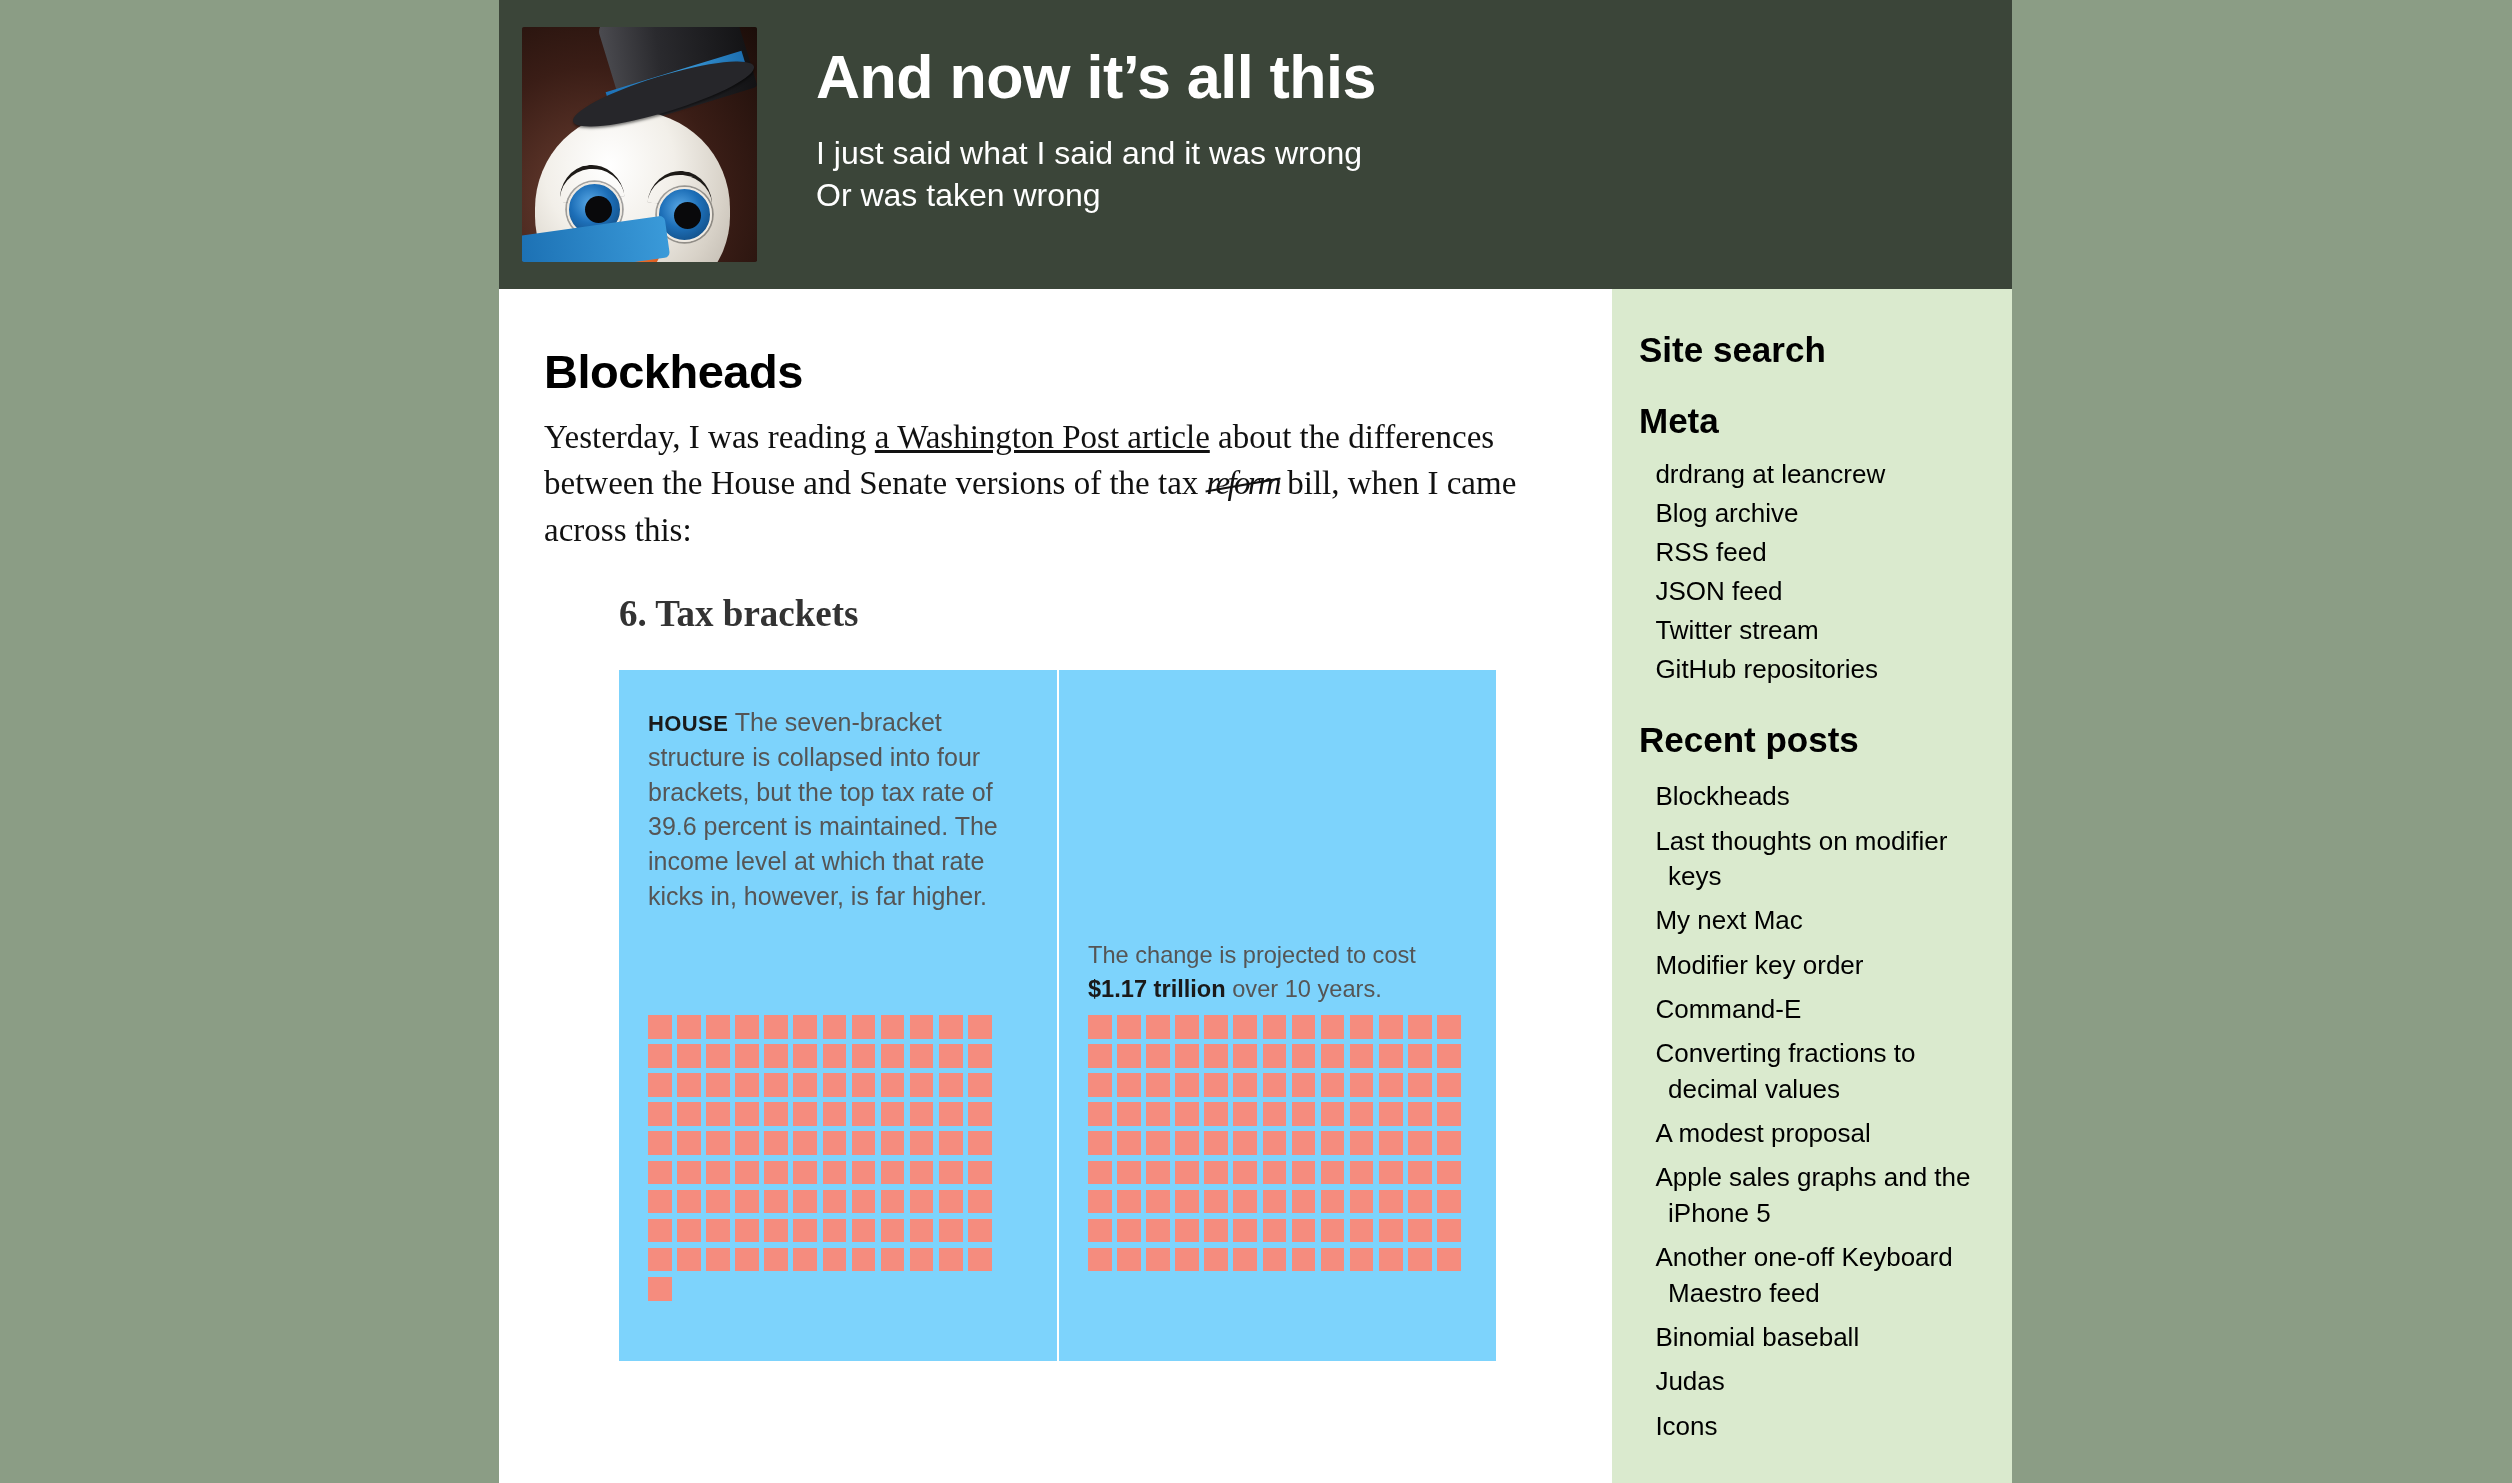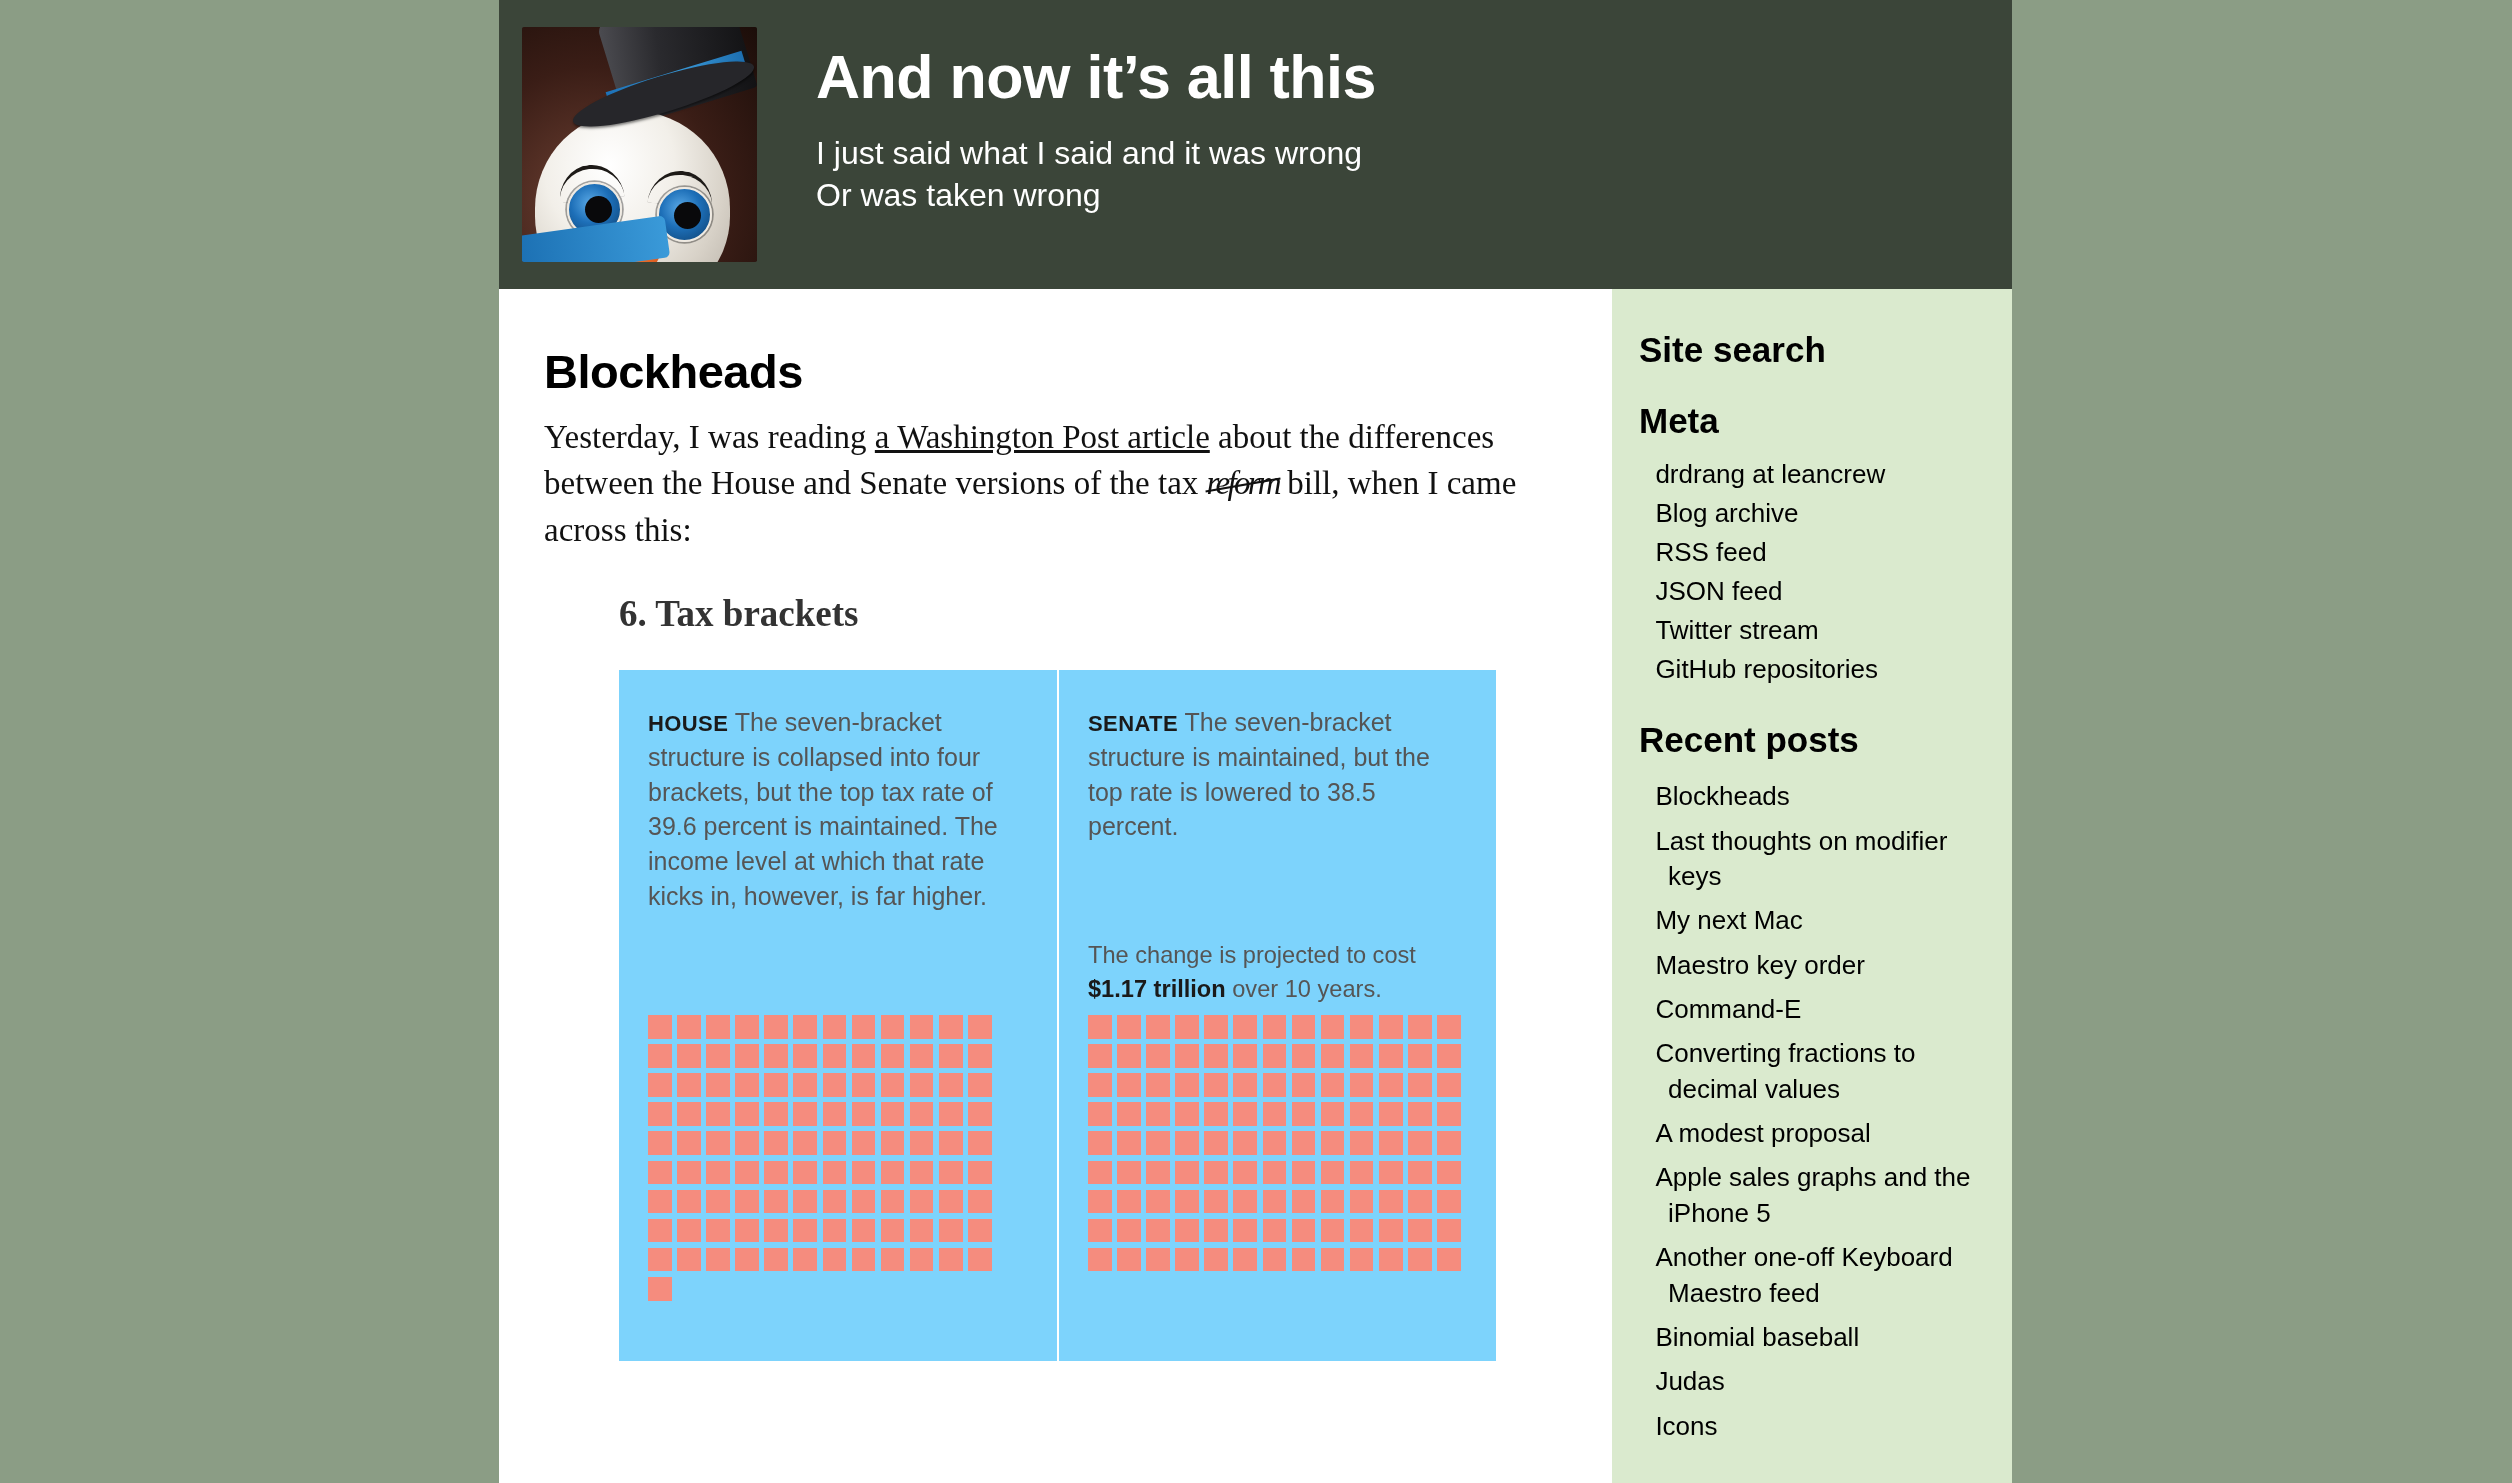--- a/index.html
+++ b/index.html
@@ -481,22 +481,20 @@
                 <div class="blk" style="background: rgb(245, 140, 126);"></div>
                 <div class="blk" style="background: rgb(245, 140, 126);"></div>
                 <div class="blk" style="background: rgb(245, 140, 126);"></div>
                 <div class="blk" style="background: rgb(245, 140, 126);"></div>
                 <div class="blk" style="background: rgb(245, 140, 126);"></div>
                 <div class="blk" style="background: rgb(245, 140, 126);"></div>
               </div>
           </div>
 
           <div class="panel">
-            <p class="panel-desc"><span class="chamber">SENATE</span>
-              <span>The seven-bracket structure is maintained, but the top rate is lowered to 38.5 percent.</span></p>
             <p class="panel-cost"><span>The change is projected to cost </span><b>$1.17 trillion</b><span> over 10 years.</span></p>
             <div class="blocks" id="senate-blocks" style="width: 373px;">
                 <div class="blk" style="background: rgb(245, 140, 126);"></div>
                 <div class="blk" style="background: rgb(245, 140, 126);"></div>
                 <div class="blk" style="background: rgb(245, 140, 126);"></div>
                 <div class="blk" style="background: rgb(245, 140, 126);"></div>
                 <div class="blk" style="background: rgb(245, 140, 126);"></div>
                 <div class="blk" style="background: rgb(245, 140, 126);"></div>
                 <div class="blk" style="background: rgb(245, 140, 126);"></div>
                 <div class="blk" style="background: rgb(245, 140, 126);"></div>
@@ -629,21 +627,21 @@
           <li>JSON feed</li>
           <li>Twitter stream</li>
           <li>GitHub repositories</li>
         </ul>
 
       <h3 class="side-h spaced">Recent posts</h3>
       <ul class="side-list" id="recent-list">
           <li>Blockheads</li>
           <li>Last thoughts on modifier keys</li>
           <li>My next Mac</li>
-          <li>Maestro key order</li>
+          <li>Modifier key order</li>
           <li>Command-E</li>
           <li>Converting fractions to decimal values</li>
           <li>A modest proposal</li>
           <li>Apple sales graphs and the iPhone 5</li>
           <li>Another one-off Keyboard Maestro feed</li>
           <li>Binomial baseball</li>
           <li>Judas</li>
           <li>Icons</li>
         </ul>
 

